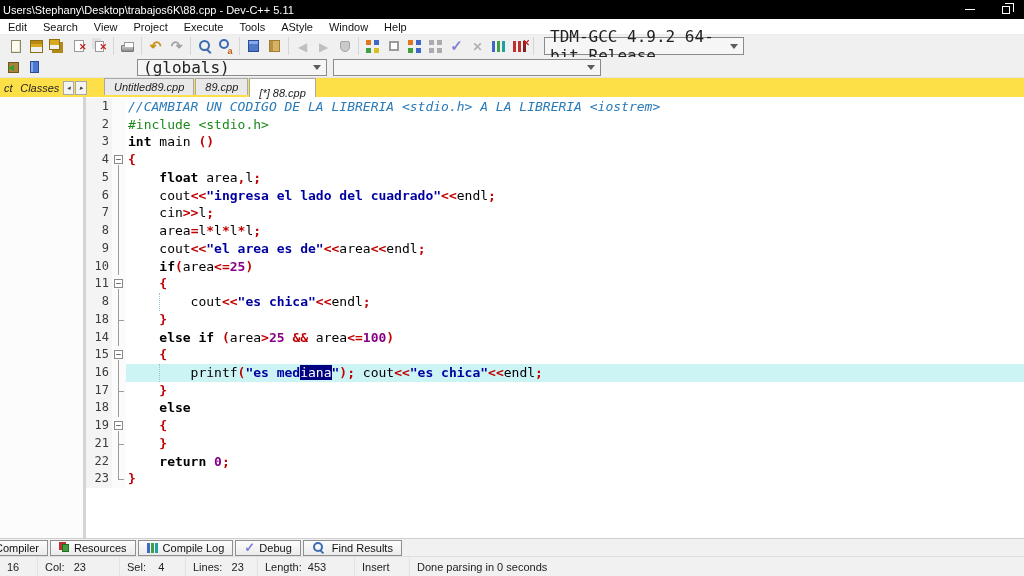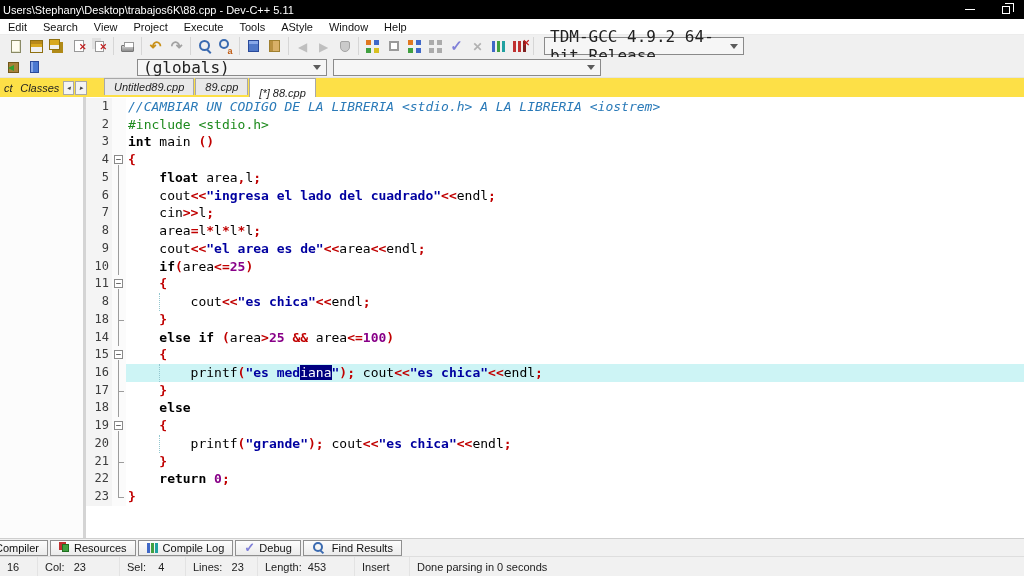--- a/index.html
+++ b/index.html
@@ -401,25 +401,20 @@
             <span class="code-line"><span class="tk-t">    </span><span class="tk-k">else</span></span>
           </div>
           <div class="ed-row">
             <span class="gut-num">19</span>
             <span class="gut-fold f-box">
               <span class="fbox"></span>
             </span>
             <span class="code-line"><span class="tk-t">    </span><span class="tk-y">{</span></span>
           </div>
           <div class="ed-row">
-            <span class="gut-num">20</span>
-            <span class="gut-fold f-v"></span>
-            <span class="code-line"><span class="guide"></span><span class="tk-t">        printf</span><span class="tk-y">(</span><span class="tk-s">"grande"</span><span class="tk-y">);</span><span class="tk-t"> cout</span><span class="tk-y">&lt;&lt;</span><span class="tk-s">"es chica"</span><span class="tk-y">&lt;&lt;</span><span class="tk-t">endl</span><span class="tk-y">;</span></span>
-          </div>
-          <div class="ed-row">
             <span class="gut-num">21</span>
             <span class="gut-fold f-tick"></span>
             <span class="code-line"><span class="tk-t">    </span><span class="tk-y">}</span></span>
           </div>
           <div class="ed-row">
             <span class="gut-num">22</span>
             <span class="gut-fold f-v"></span>
             <span class="code-line"><span class="tk-t">    </span><span class="tk-k">return</span><span class="tk-t"> </span><span class="tk-n">0</span><span class="tk-y">;</span></span>
           </div>
           <div class="ed-row">

